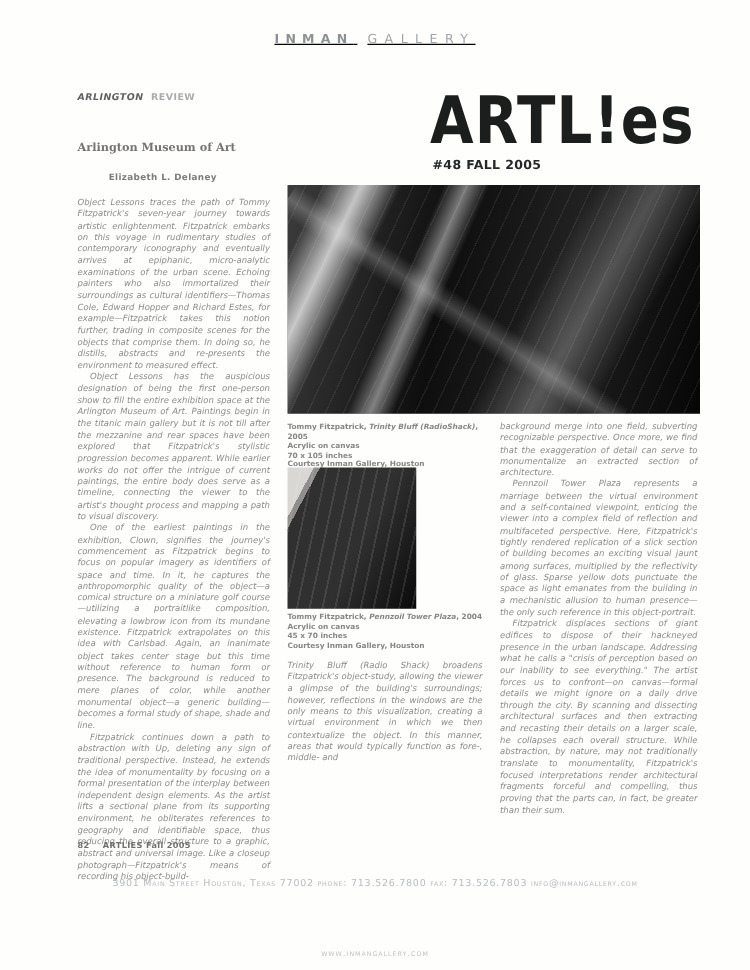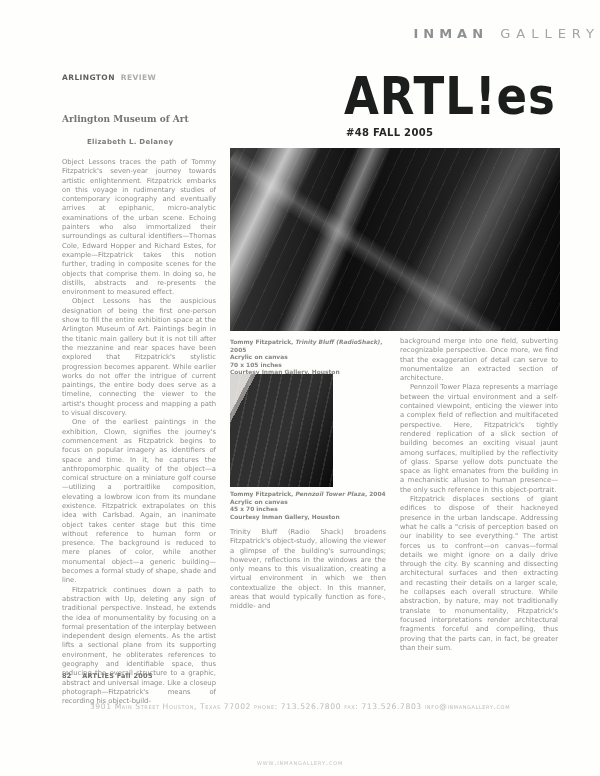--- a/index.html
+++ b/index.html
@@ -1,39 +1,39 @@
 <!DOCTYPE html>
 <html><head>
 <meta charset="utf-8">
 <style>
   html,body{margin:0;padding:0;background:#ffffff;}
   .page{
     position:relative;width:600px;height:776px;background:#fefefd;
     font-family:"DejaVu Sans",sans-serif;overflow:hidden;
   }
   
-  .masthead{position:absolute;top:26px;left:0;width:100%;text-align:right;font-size:13px;}
+  .masthead{position:absolute;top:26px;left:0;width:100%;text-align:center;font-size:10px;text-decoration:underline;}
   .mh-a{font-weight:bold;color:#8e9194;letter-spacing:5px;}
   .mh-b{font-weight:normal;color:#a2a5a7;letter-spacing:6px;margin-left:8px;}
   
   .review-label{position:absolute;left:62px;top:73px;font-size:7.5px;font-weight:bold;letter-spacing:.4px;}
-  .review-loc{color:#5f5f5f;}
+  .review-loc{color:#5f5f5f;font-style:italic;}
   .review-typ{color:#ababab;margin-left:3px;margin-top:12px;}
   
   .article-title{position:absolute;left:62px;top:96px;margin:0;font-family:"DejaVu Serif",serif;
     font-weight:bold;font-size:13.5px;color:#4d4b4a;letter-spacing:.2px;}
   .venue{position:absolute;left:62px;top:114px;font-family:"DejaVu Serif",serif;
     font-weight:bold;font-size:9px;color:#767472;}
   .author{position:absolute;left:62px;top:138px;font-size:7px;font-weight:bold;color:#7e7c7a;letter-spacing:.3px;padding-left:25px;}
   
   .logo{position:absolute;left:344px;top:70px;font-size:46px;font-weight:900;color:#1c1e1d;
     letter-spacing:1px;line-height:1;transform:scale(.98,1.14);transform-origin:0 0;}
   .issue{position:absolute;left:346px;top:127px;font-size:10px;font-weight:bold;color:#262827;letter-spacing:.3px;}
   
-  .col{position:absolute;font-size:6.8px;line-height:9.3px;color:#8c8c8c;text-align:justify;}
+  .col{position:absolute;font-size:6.8px;line-height:9.3px;color:#8c8c8c;text-align:justify;font-style:italic;}
   .col p{margin:0;}
   .col p:not(:first-child){text-indent:10px;}
   .col1{left:62px;top:158px;width:154px;}
   .col2text{left:230px;top:528px;width:156px;}
   .col3{left:400px;top:337px;width:158px;}
   
   .figure{position:absolute;overflow:hidden;}
   .fig1{left:230px;top:148px;width:330px;height:183px;
     background:linear-gradient(100deg,#3c3c3c,#0e0e0e 38%,#212121 66%,#060606);}
   .fig2{left:230px;top:374px;width:103px;height:113px;

